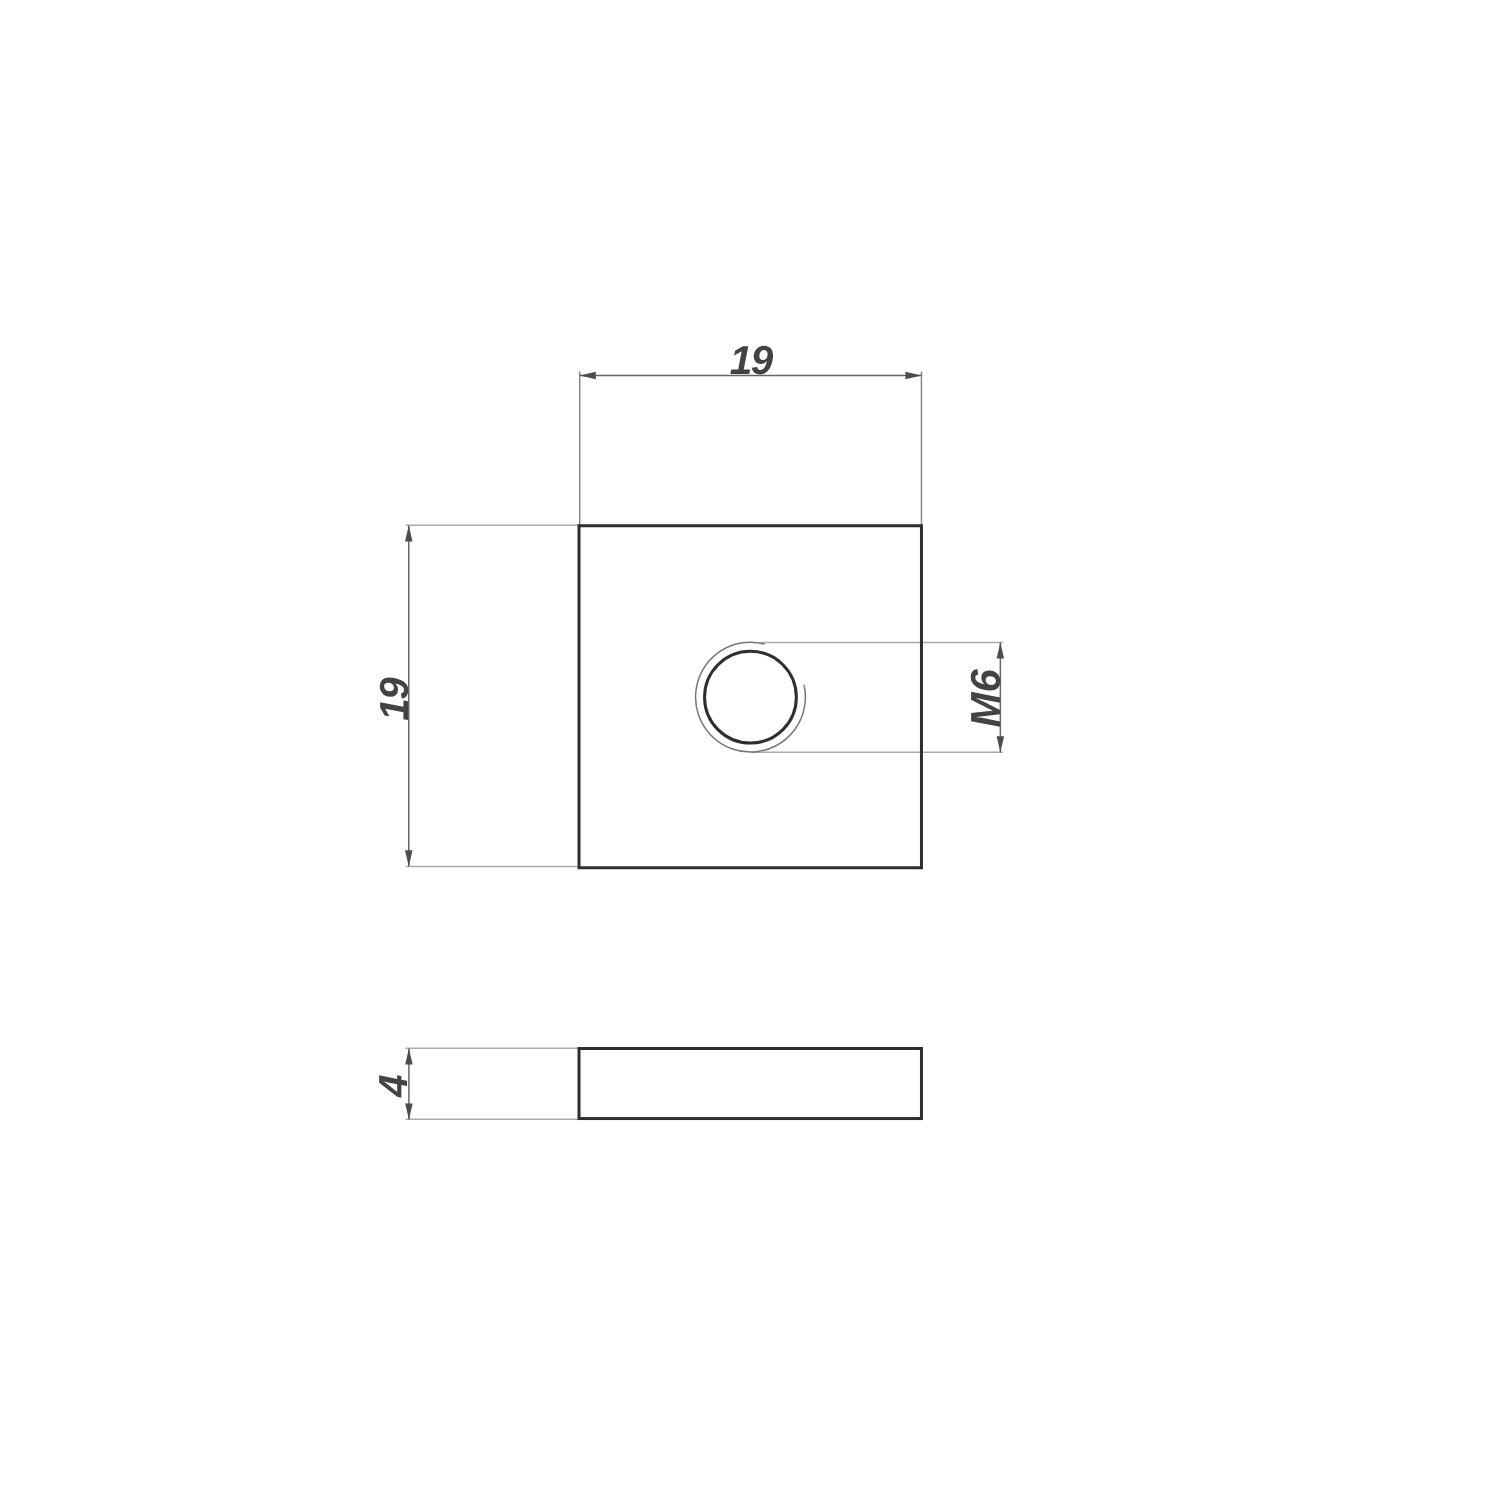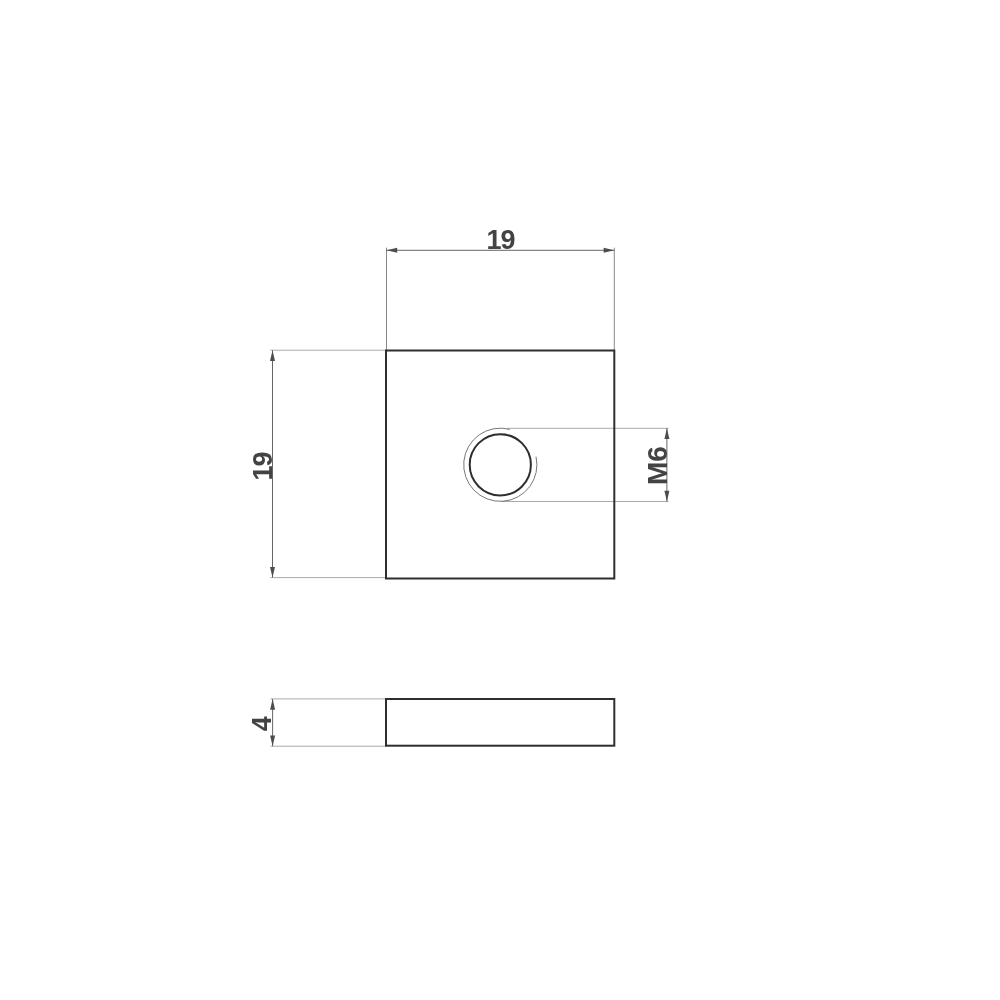--- a/index.html
+++ b/index.html
@@ -1,16 +1,16 @@
 <!DOCTYPE html>
 <html><head>
 <meta charset="utf-8">
 <style>
   html,body{margin:0;padding:0;background:#ffffff;}
-  .page{width:1000px;height:1000px;position:relative;background:#ffffff;overflow:hidden;}
+  .page{width:1000px;height:1000px;position:relative;background:#ffffff;overflow:hidden;font-style:italic;}
   text{font-family:"Liberation Sans",sans-serif;font-weight:bold;fill:#434343;}
 </style>
 </head>
 <body>
 <div class="page">
 <svg width="1000" height="1000" viewBox="0 0 1000 1000" xmlns="http://www.w3.org/2000/svg">
   <rect x="0" y="0" width="1000" height="1000" fill="#ffffff"></rect>
 
   <line x1="386.5" y1="247.7" x2="386.5" y2="350.5" stroke="#888888" stroke-width="1"></line>
   <line x1="614.3" y1="247.7" x2="614.3" y2="350.5" stroke="#888888" stroke-width="1"></line>

